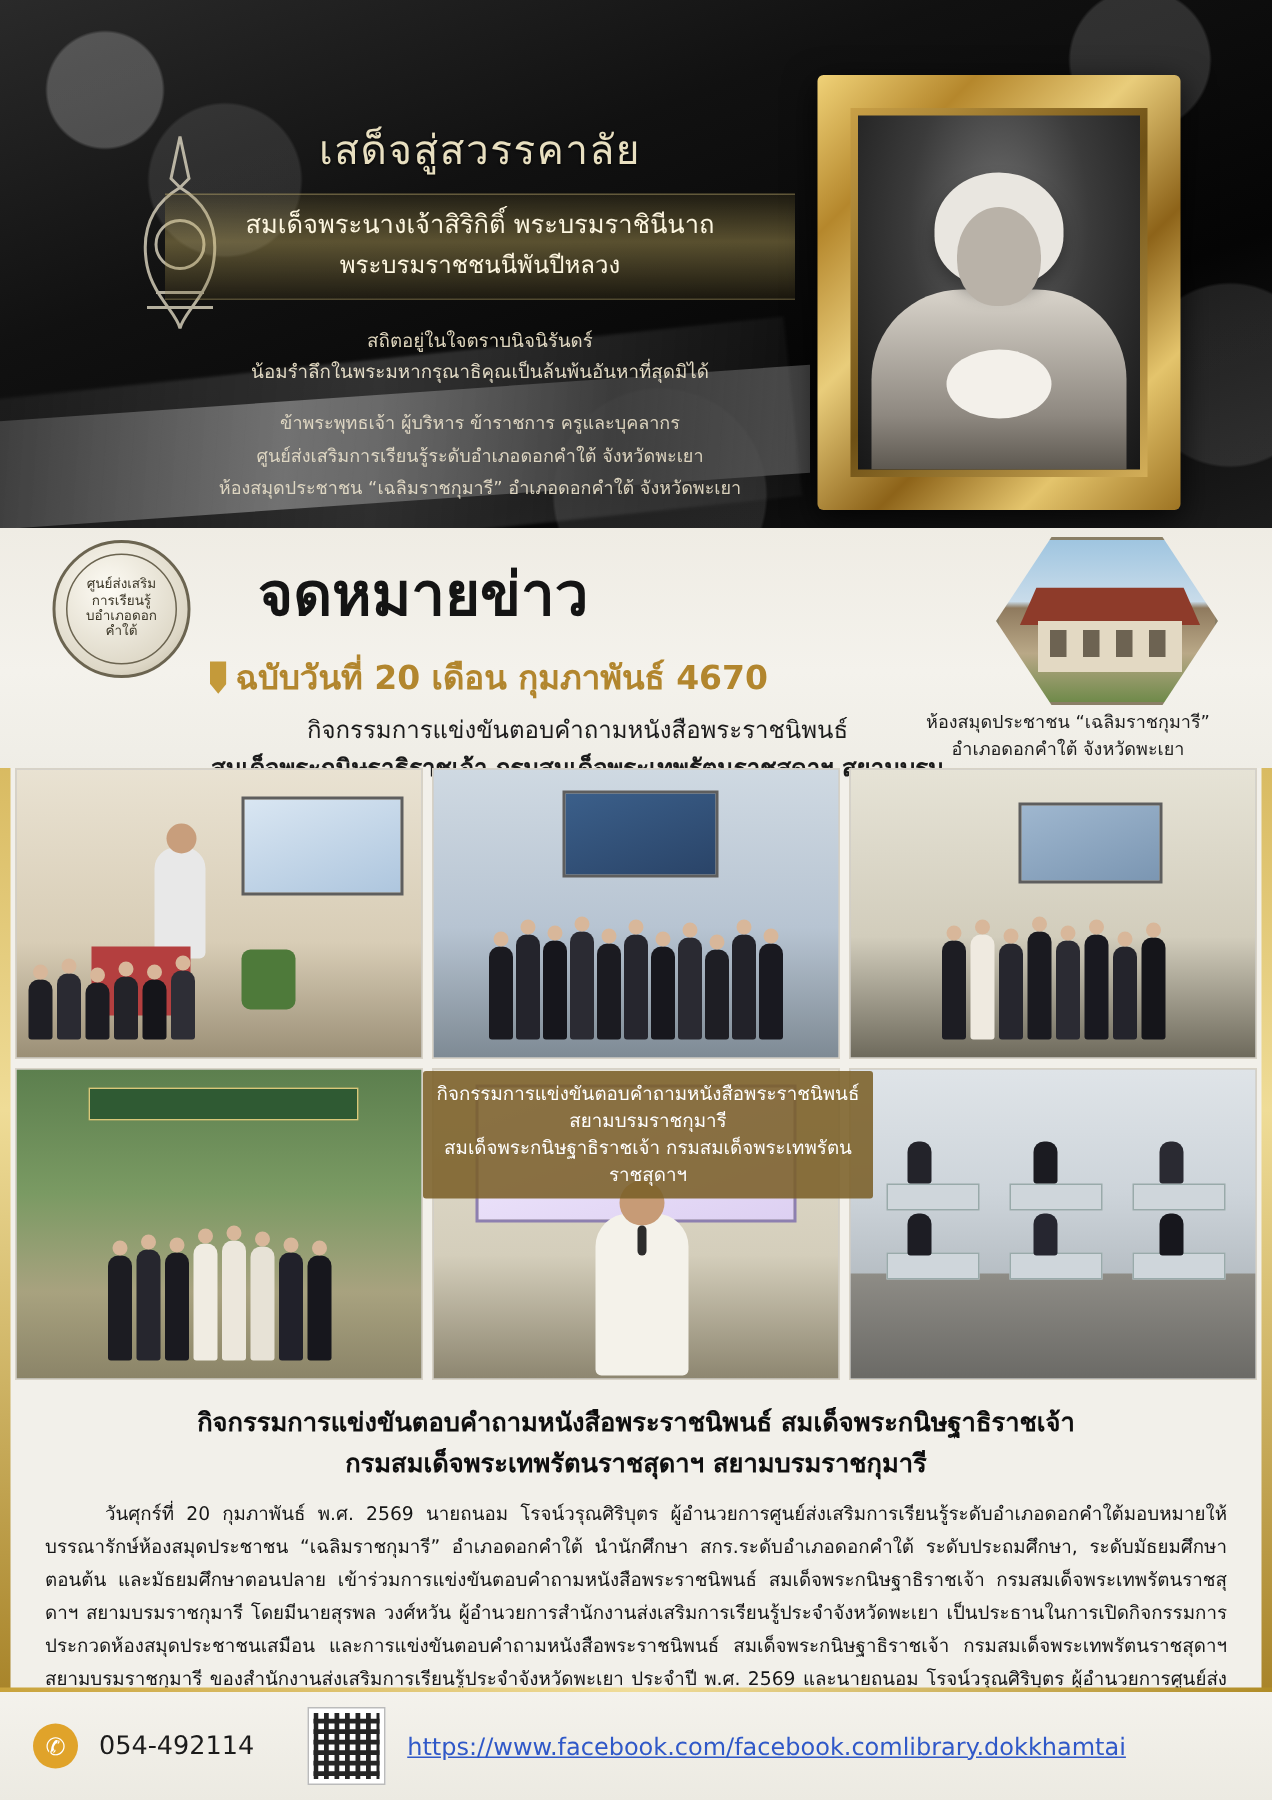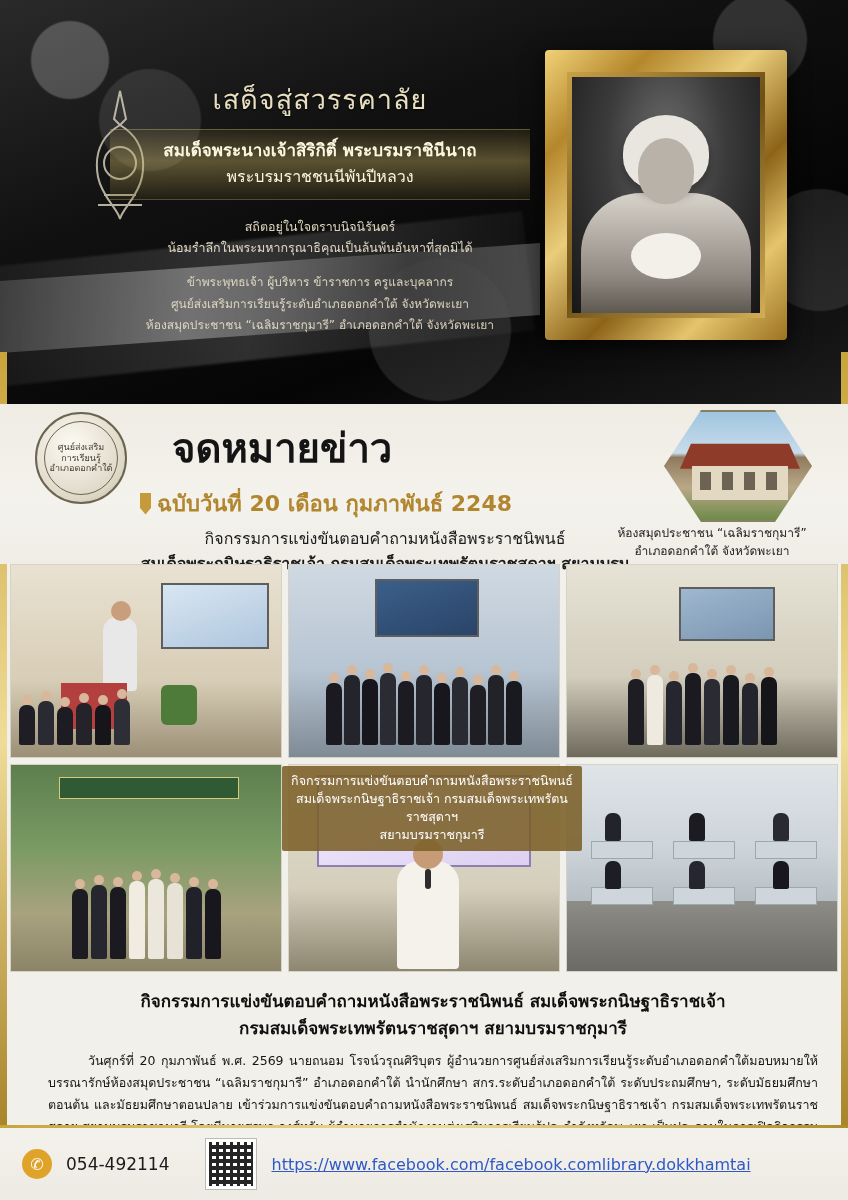--- a/index.html
+++ b/index.html
@@ -5,21 +5,21 @@
   * { box-sizing: border-box; margin: 0; padding: 0; }
   body {
     width: 848px; height: 1200px;
     font-family: "DejaVu Sans", "Liberation Sans", sans-serif;
     background: #fff; overflow: hidden;
   }
   .poster { position: relative; width: 848px; height: 1200px; background: #f2f0ea; }
 
   
   .banner {
-    position: relative; width: 848px; height: 404px;
+    position: relative; width: 848px; height: 352px;
     background:
       radial-gradient(circle at 70px 60px, rgba(255,255,255,0.22) 0 38px, rgba(255,255,255,0) 40px),
       radial-gradient(circle at 150px 120px, rgba(255,255,255,0.10) 0 50px, rgba(255,255,255,0) 52px),
       radial-gradient(circle at 760px 40px, rgba(255,255,255,0.14) 0 46px, rgba(255,255,255,0) 48px),
       radial-gradient(circle at 440px 330px, rgba(255,255,255,0.10) 0 70px, rgba(255,255,255,0) 72px),
       radial-gradient(circle at 820px 250px, rgba(255,255,255,0.10) 0 60px, rgba(255,255,255,0) 62px),
       linear-gradient(160deg, #2a2a2a 0%, #111 35%, #050505 70%, #1c1c1c 100%);
     overflow: hidden;
   }
   .banner:after {
@@ -42,21 +42,21 @@
   .b-line1 {
     font-size: 27px; color: #e8dfc0; letter-spacing: 1px;
     text-shadow: 0 1px 2px rgba(0,0,0,.9);
   }
   .gold-plate {
     margin-top: 8px; padding: 8px 10px 10px;
     background: linear-gradient(180deg, rgba(120,104,48,.18), rgba(196,174,96,.42) 45%, rgba(90,76,34,.22));
     border-top: 1px solid rgba(226,205,134,.35);
     border-bottom: 1px solid rgba(226,205,134,.25);
   }
-  .b-line2 { font-size: 17px; color: #fdf6e0; line-height: 1.5; font-weight: bold; }
+  .b-line2 { font-size: 17px; color: #fdf6e0; line-height: 1.5; }
   .b-line3 { font-size: 16px; color: #fdf6e0; }
   .b-sub { margin-top: 16px; font-size: 12.5px; line-height: 1.75; color: #ded5bd; }
   .b-sub2 { margin-top: 13px; font-size: 12px; line-height: 1.8; color: #d8cfb8; }
 
   
   .portrait-wrap { position: absolute; left: 545px; top: 50px; width: 242px; height: 290px; }
   .frame-outer {
     position: absolute; inset: 0;
     background: linear-gradient(135deg, #f0d278 0%, #b5872c 20%, #e9cd7b 40%, #8d6319 62%, #e4c46c 80%, #9d7322 100%);
     border-radius: 4px;
@@ -149,21 +149,21 @@
   .screen { position: absolute; background: linear-gradient(160deg,#d9e6f2,#aec6de); border: 2px solid #5e5e5e; }
 
   
   .overlay-cap {
     position: absolute; left: 272px; top: 2px; width: 300px; padding: 6px 8px;
     background: rgba(123,96,40,.88); color: #fff; font-size: 12.5px; line-height: 1.45;
     text-align: center; z-index: 5; border-radius: 2px;
   }
 
   
-  .bottom { padding: 10px 30px 0; margin-left: 18px; }
+  .bottom { padding: 10px 30px 0; }
   .b-title { text-align: center; font-size: 17px; color: #0f0f0f; font-weight: bold; line-height: 1.6; }
   .b-body { margin-top: 8px; font-size: 12.5px; color: #161616; line-height: 1.75; text-align: justify; text-indent: 40px; }
 
   
   .footer {
     position: absolute; left: 0; bottom: 0; width: 848px; height: 72px;
     background: linear-gradient(180deg,#f4f2ec,#eceae2);
     display: flex; align-items: center; gap: 14px; padding: 0 22px;
   }
   .phone-circle {
@@ -229,30 +229,30 @@
     </div>
   </div>
 
   <div class="side-bar-l"></div>
   <div class="side-bar-r"></div>
 
   <div class="mid">
     <div class="seal">
       <div class="seal-inner">ศูนย์ส่งเสริม
 การเรียนรู้
-อำเภอดอกคำใต้</div>
+บอำเภอดอกคำใต้</div>
     </div>
 
     <div class="title-main">
       <div class="title-row">
         <span class="t-black">จดหมายข่าว</span>
       </div>
       <div class="date-line">
         <span class="date-flag"></span>
-        <span>ฉบับวันที่ 20 เดือน กุมภาพันธ์ 2248</span>
+        <span>ฉบับวันที่ 20 เดือน กุมภาพันธ์ 4670</span>
       </div>
       <div class="sub-head">
         <div>กิจกรรมการแข่งขันตอบคำถามหนังสือพระราชนิพนธ์</div>
         <div style="font-weight:bold">สมเด็จพระกนิษฐาธิราชเจ้า กรมสมเด็จพระเทพรัตนราชสุดาฯ สยามบรมราชกุมารี</div>
       </div>
     </div>
 
     <div class="bldg-photo">
       <div class="bldg-roof"></div>
       <div class="bldg-wall"></div>
@@ -318,22 +318,22 @@
           <div class="pp" style="height:70px;background:#191920"></div>
           <div class="pp" style="height:62px;background:#24242c"></div>
           <div class="pp" style="height:68px;background:#15151a"></div>
         </div>
       </div>
     </div>
 
     <div class="row" style="position:relative">
       <div class="overlay-cap">
         <div>กิจกรรมการแข่งขันตอบคำถามหนังสือพระราชนิพนธ์</div>
+        <div>สยามบรมราชกุมารี</div>
         <div>สมเด็จพระกนิษฐาธิราชเจ้า กรมสมเด็จพระเทพรัตนราชสุดาฯ</div>
-        <div>สยามบรมราชกุมารี</div>
       </div>
 
       <div class="ph" style="width:272px;height:208px">
         <div class="wall" style="background:linear-gradient(180deg,#5c7f4e 0%,#7a9a63 40%,#a8a27f 72%,#8b8468 100%)"></div>
         <div style="position:absolute;left:48px;top:12px;width:180px;height:22px;background:#2f5a33;border:1px solid #d8c87a"></div>
         <div class="people" style="height:58%;gap:3px">
           <div class="pp" style="height:70px;background:#1c1c22"></div>
           <div class="pp" style="height:74px;background:#26262e"></div>
           <div class="pp" style="height:72px;background:#1a1a20"></div>
           <div class="pp" style="height:78px;background:#f0ece2"></div>

